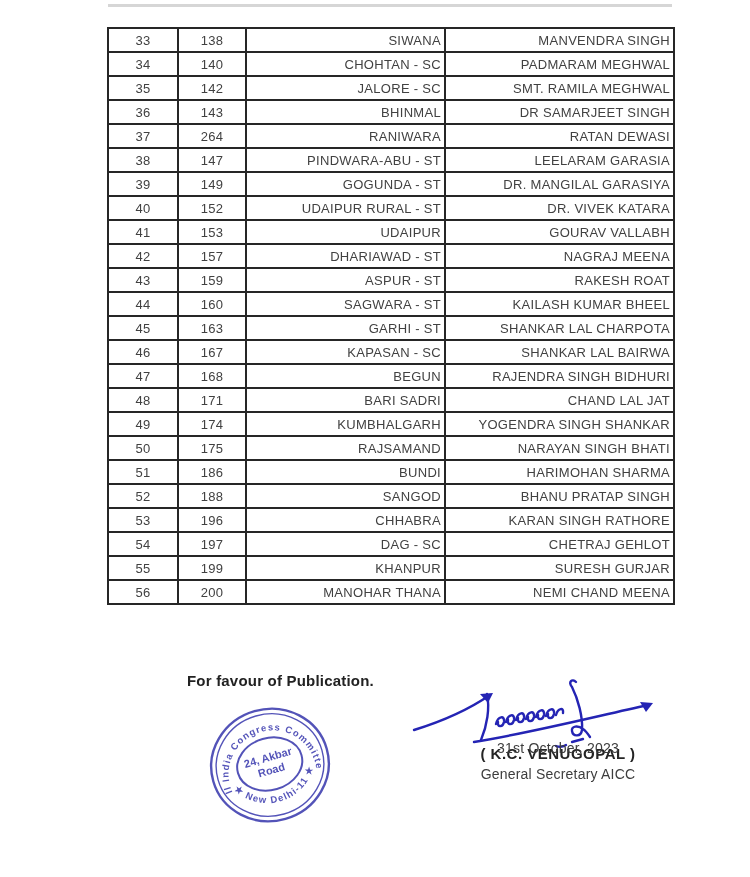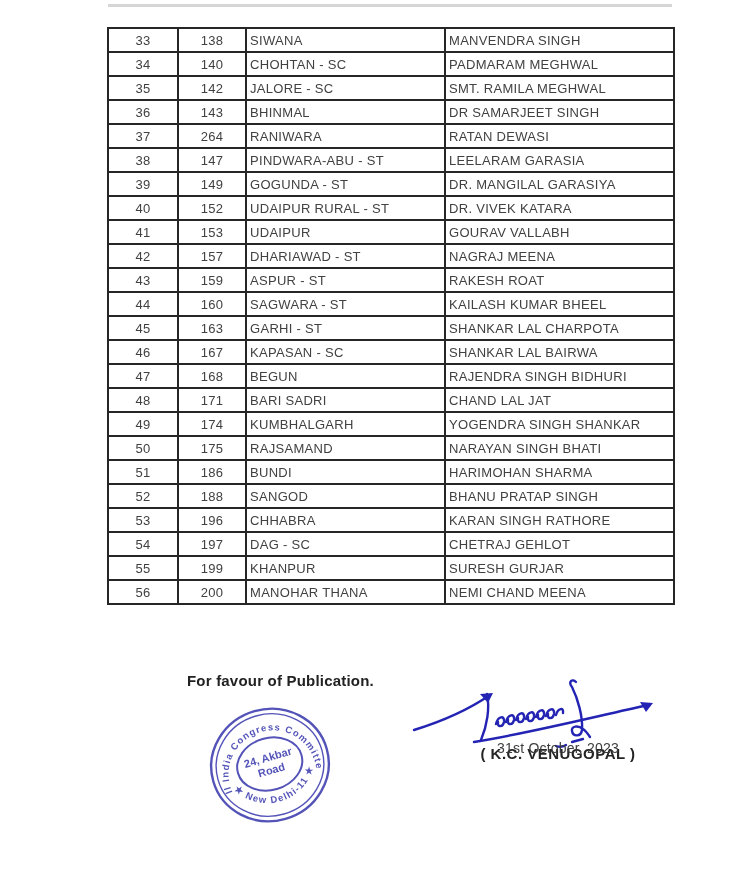--- a/index.html
+++ b/index.html
@@ -19,21 +19,21 @@
     border-collapse:collapse;table-layout:fixed;
     font-size:13px;color:#414141;letter-spacing:0.3px;
   }
   table.cand-table td{
     border:2px solid #262626;
     height:22px;padding:0 3px;
     white-space:nowrap;overflow:hidden;
     font-weight:500;
   }
   td.c-sno,td.c-code{text-align:center;}
-  td.c-const,td.c-cand{text-align:left;padding-left:5px;margin-left:46px;}
+  td.c-const,td.c-cand{text-align:right;padding-left:5px;margin-left:46px;}
   .pub-note{
     position:absolute;left:187px;top:672px;
     font-size:15px;font-weight:bold;color:#222222;letter-spacing:0.2px;
   }
   .stamp-wrap{position:absolute;left:203px;top:700px;width:136px;height:132px;}
   .sig-wrap{position:absolute;left:410px;top:672px;width:256px;height:80px;}
   .sig-name{
     position:absolute;left:433px;top:745px;width:250px;text-align:center;
     font-size:15px;font-weight:bold;color:#242424;letter-spacing:0.5px;
   }
@@ -248,15 +248,16 @@
         <path d="M 162 70 l 11 -3"></path>
       </g>
       <g fill="#2424b4" stroke="none">
         <polygon points="83,21 70,22 78,31"></polygon>
         <polygon points="243,31 230,30 236,40"></polygon>
       </g>
     </svg>
   </div>
 
   <div class="sig-name">( K.C. VENUGOPAL )</div>
+  <div class="sig-title">General Secretary AICC</div>
   <div class="sig-date">31st October, 2023</div>
 
 </div>
 
 </body></html>

